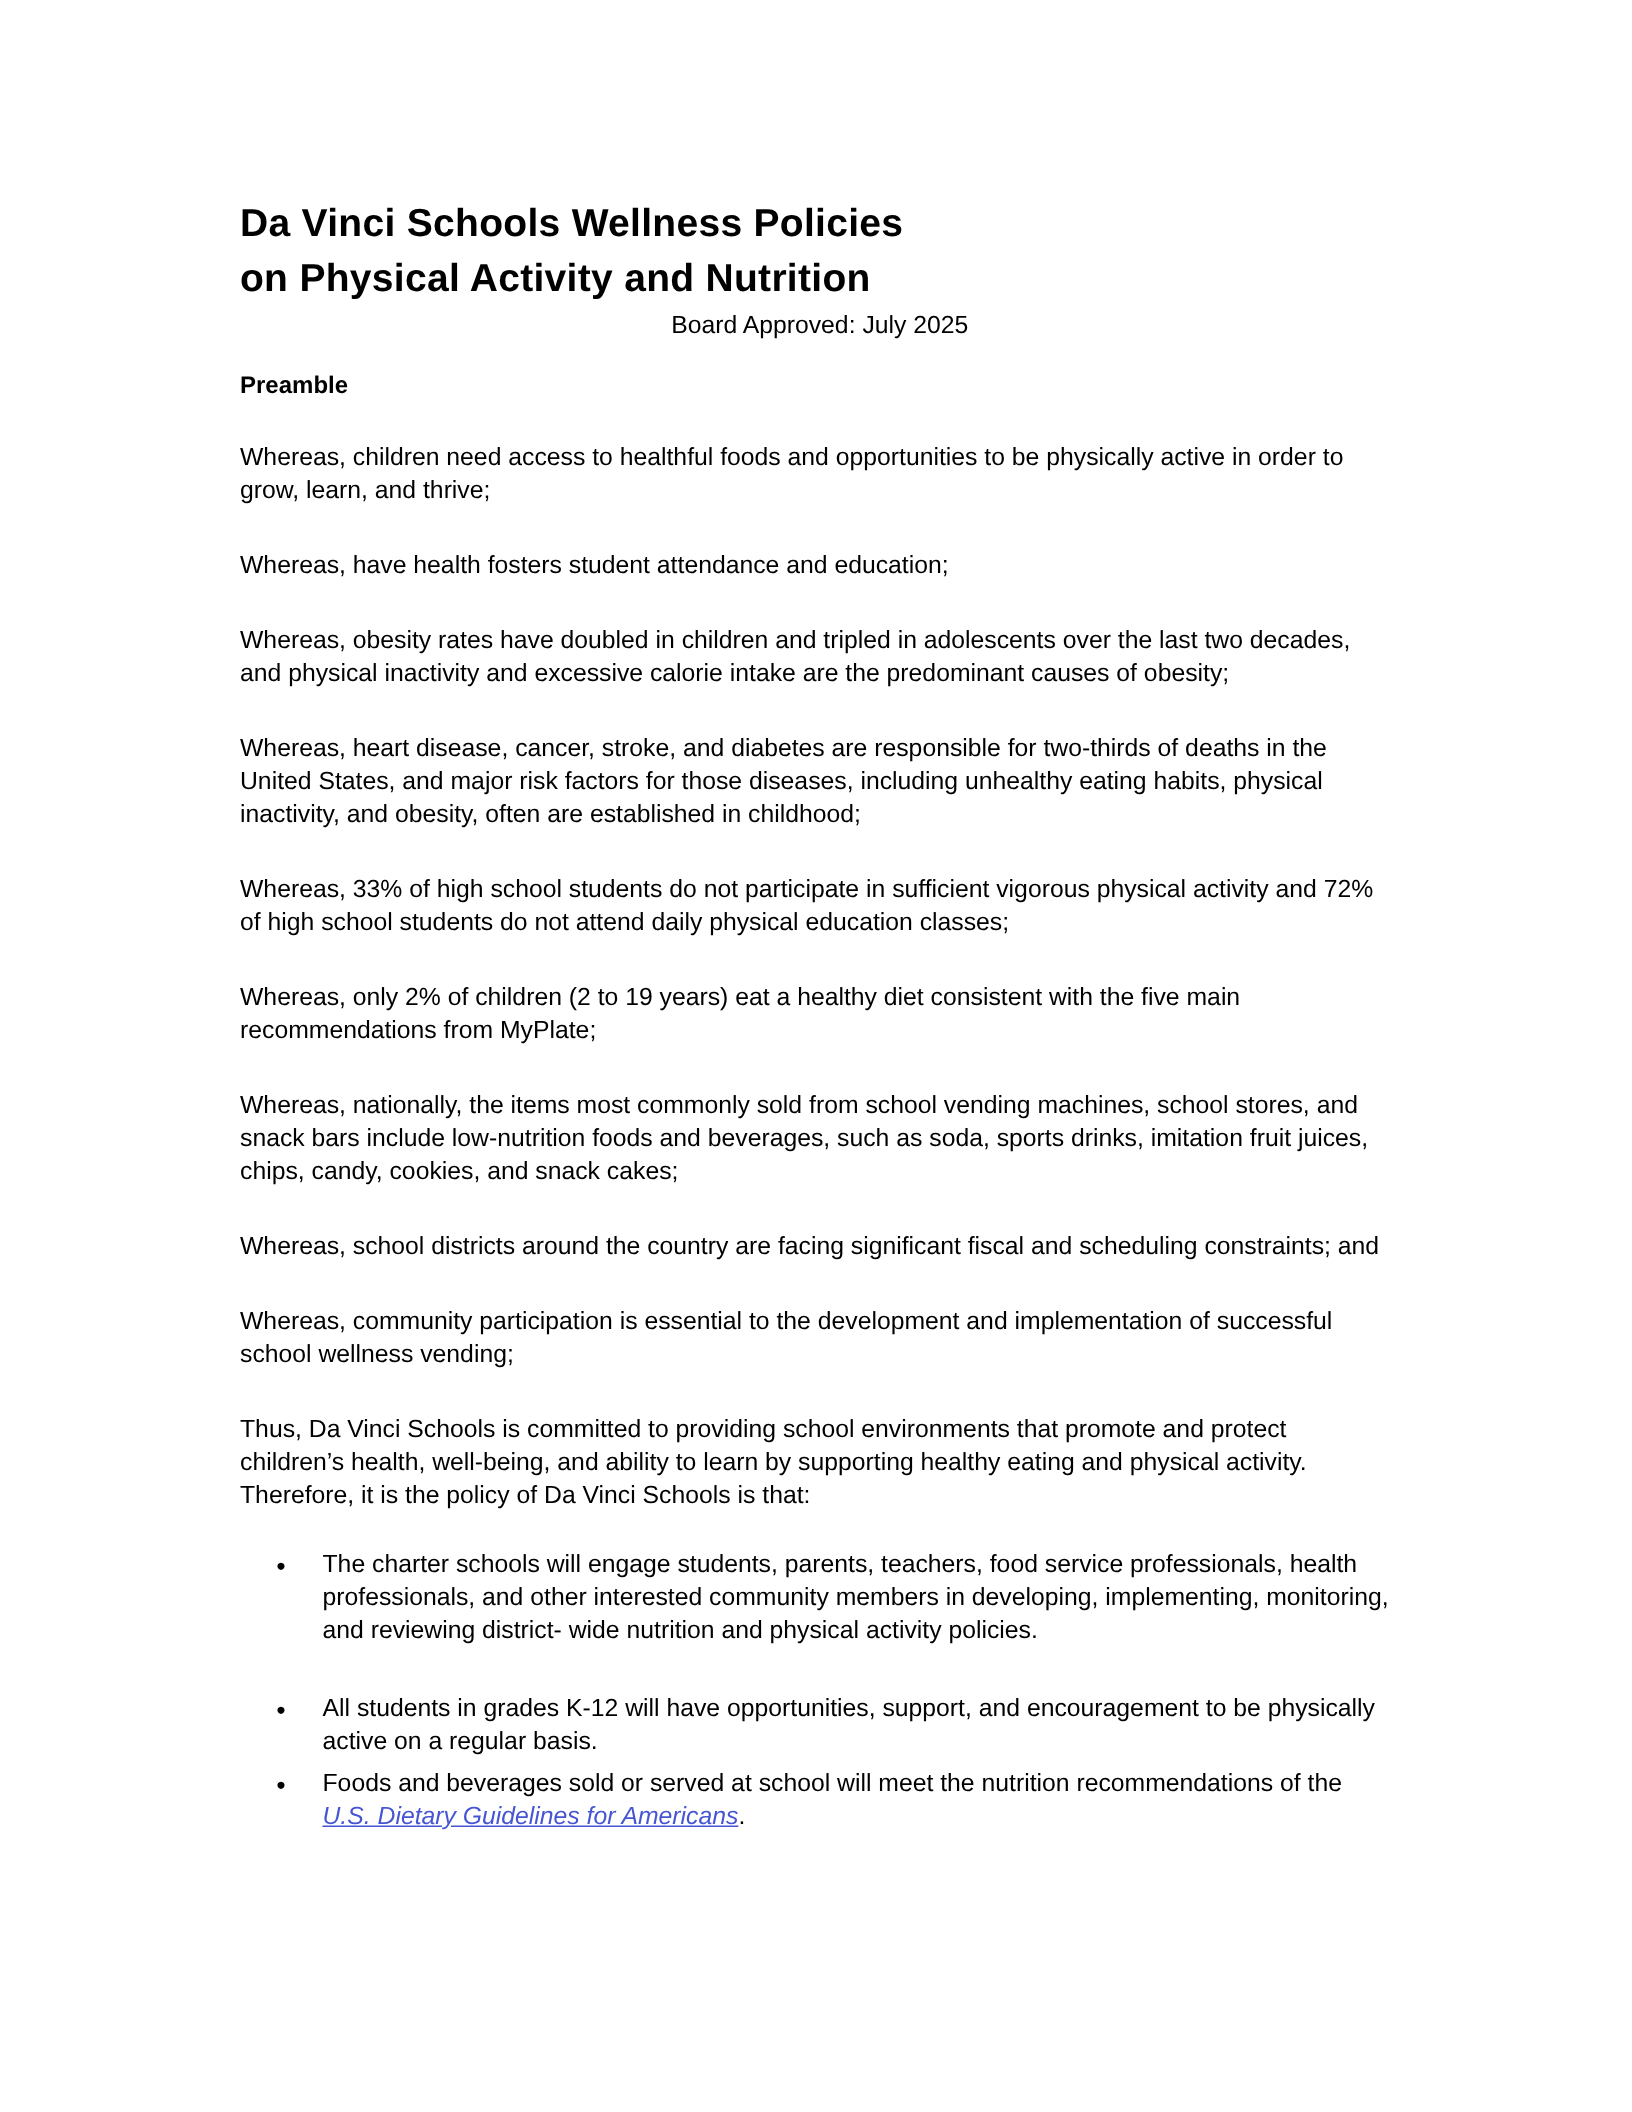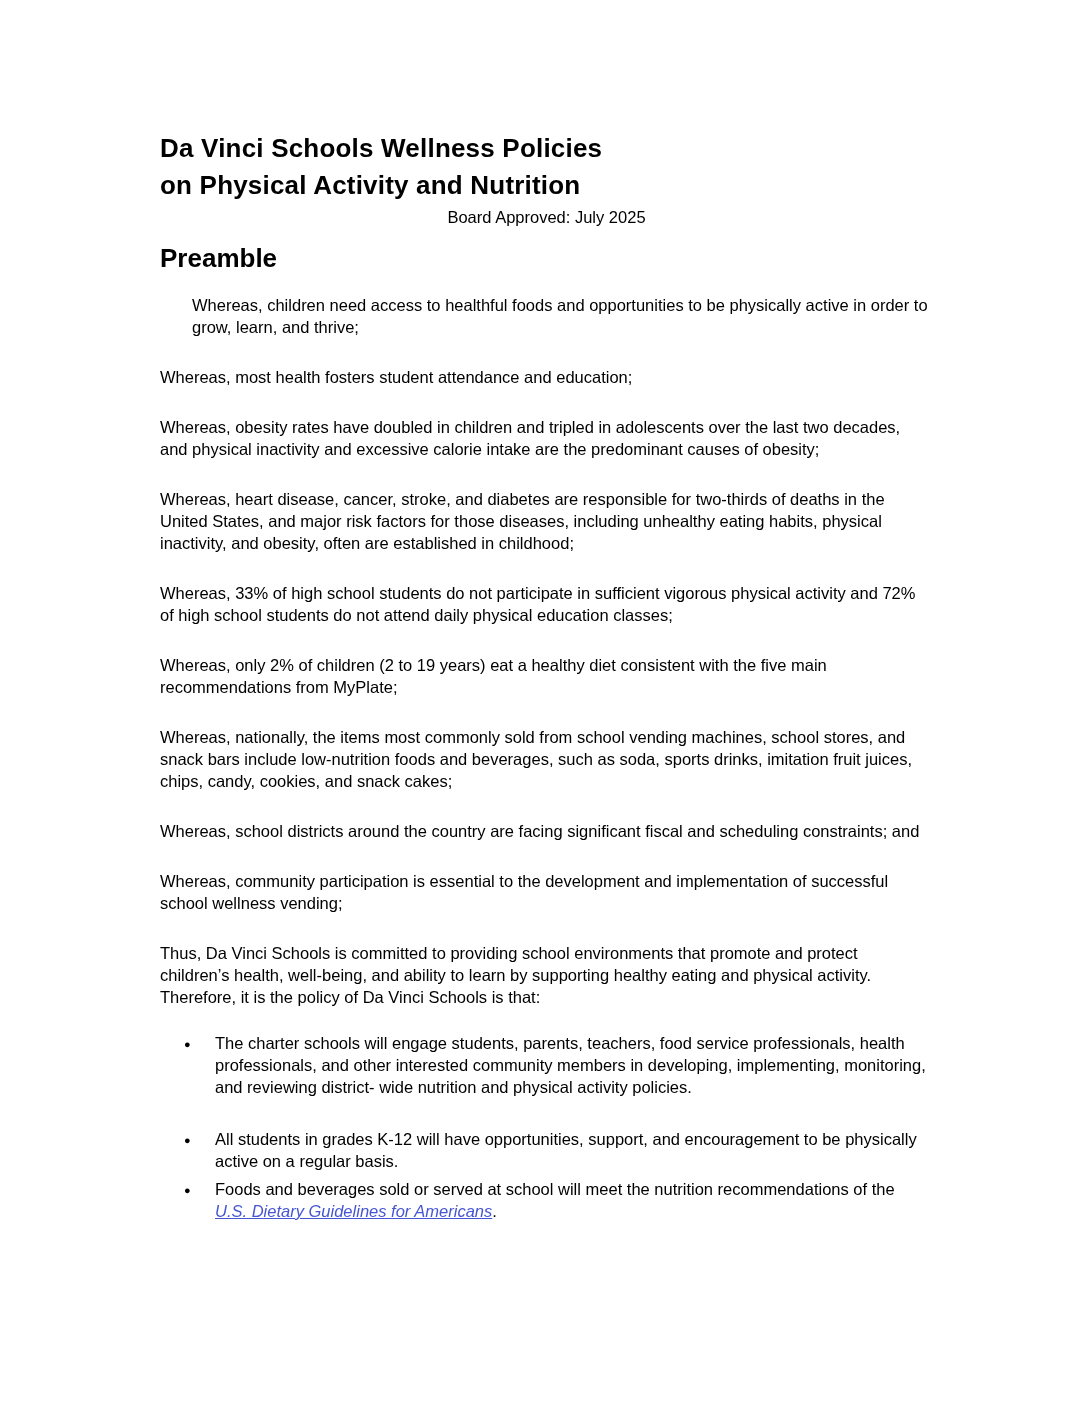--- a/index.html
+++ b/index.html
@@ -26,33 +26,32 @@
     margin: 0;
     letter-spacing: 0.2px;
   }
   .approved-line {
     font-size: 16.5px;
     line-height: 22px;
     margin: 2px 0 0 3px;
     text-align: center;
   }
   .section-heading {
-    font-size: 26px;
+    font-size: 16px;
     font-weight: bold;
     line-height: 28px;
     margin: 16px 0 0 0;
   }
   .body-para {
     font-size: 16.5px;
     line-height: 22px;
     margin: 28px 0 0 0;
   }
   .body-para.first {
     margin-top: 22px;
-    margin-left: 32px;
   }
   ul.bullet-list {
     list-style: none;
     margin: 24px 0 0 0;
     padding: 0;
     font-size: 16.5px;
     line-height: 22px;
   }
   ul.bullet-list li {
     position: relative;
@@ -85,21 +84,21 @@
 
 <div class="page">
 
   <h1 class="doc-title"><span>Da Vinci Schools Wellness Policies</span><br><span>on Physical Activity and Nutrition</span></h1>
 
   <p class="approved-line">Board Approved: July 2025</p>
 
   <h2 class="section-heading">Preamble</h2>
 
   <p class="body-para first">Whereas, children need access to healthful foods and opportunities to be physically active in order to grow, learn, and thrive;</p>
-  <p class="body-para">Whereas, most health fosters student attendance and education;</p>
+  <p class="body-para">Whereas, have health fosters student attendance and education;</p>
   <p class="body-para">Whereas, obesity rates have doubled in children and tripled in adolescents over the last two decades, and physical inactivity and excessive calorie intake are the predominant causes of obesity;</p>
   <p class="body-para">Whereas, heart disease, cancer, stroke, and diabetes are responsible for two-thirds of deaths in the United States, and major risk factors for those diseases, including unhealthy eating habits, physical inactivity, and obesity, often are established in childhood;</p>
   <p class="body-para">Whereas, 33% of high school students do not participate in sufficient vigorous physical activity and 72% of high school students do not attend daily physical education classes;</p>
   <p class="body-para">Whereas, only 2% of children (2 to 19 years) eat a healthy diet consistent with the five main recommendations from MyPlate;</p>
   <p class="body-para">Whereas, nationally, the items most commonly sold from school vending machines, school stores, and snack bars include low-nutrition foods and beverages, such as soda, sports drinks, imitation fruit juices, chips, candy, cookies, and snack cakes;</p>
   <p class="body-para">Whereas, school districts around the country are facing significant fiscal and scheduling constraints; and</p>
   <p class="body-para">Whereas, community participation is essential to the development and implementation of successful school wellness vending;</p>
   <p class="body-para">Thus, Da Vinci Schools is committed to providing school environments that promote and protect children’s health, well-being, and ability to learn by supporting healthy eating and physical activity. Therefore, it is the policy of Da Vinci Schools is that:</p>
 
   <ul class="bullet-list">

